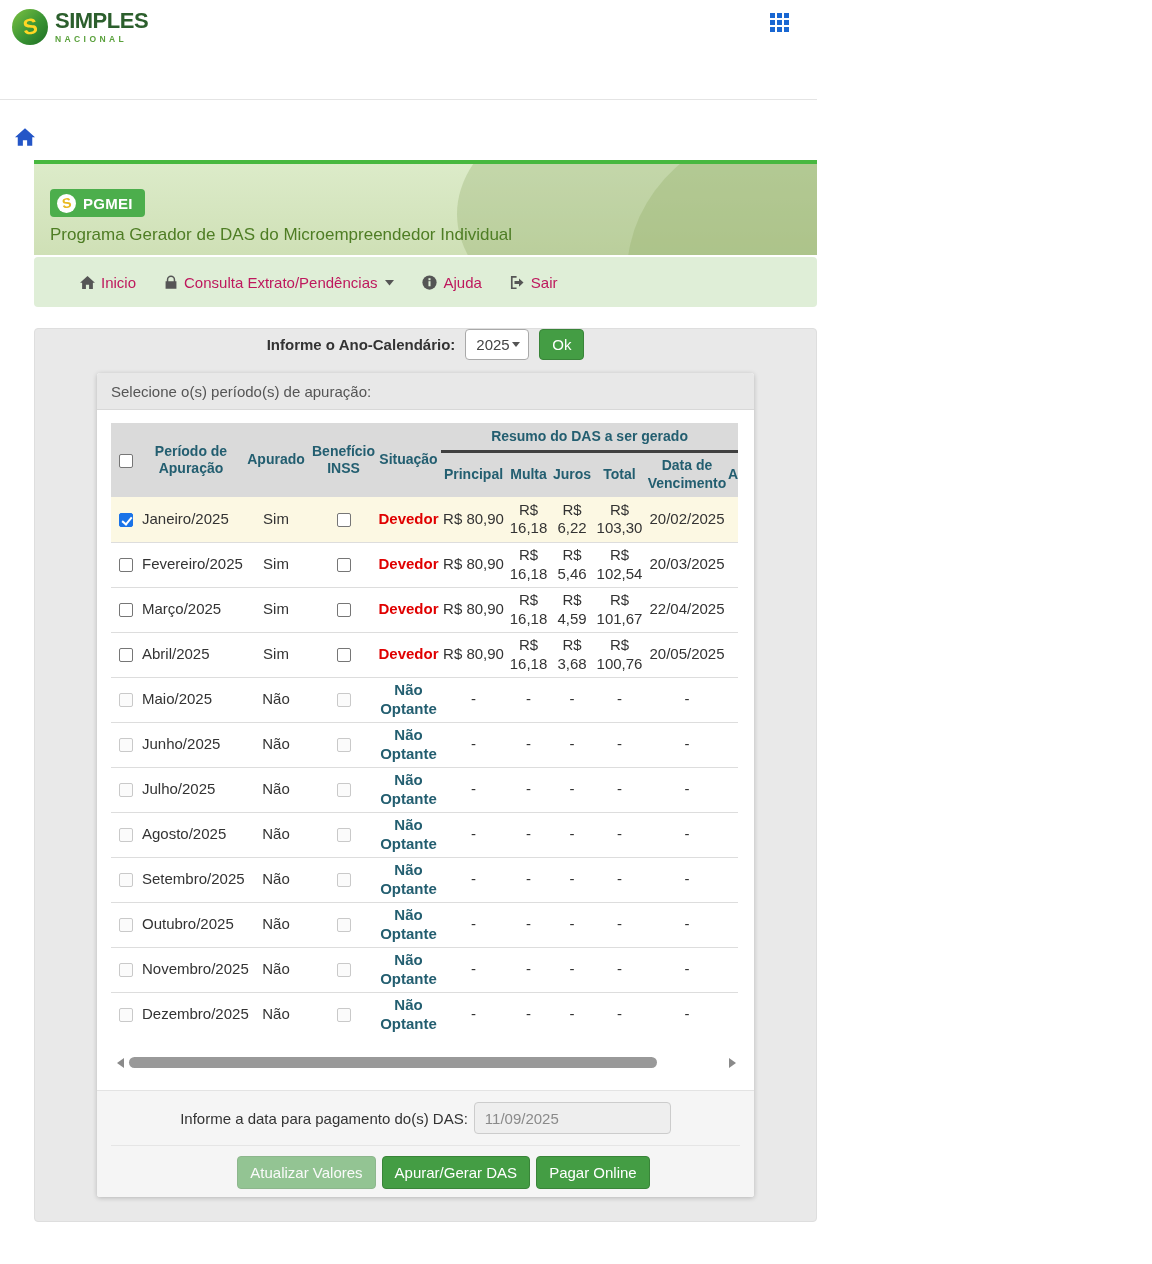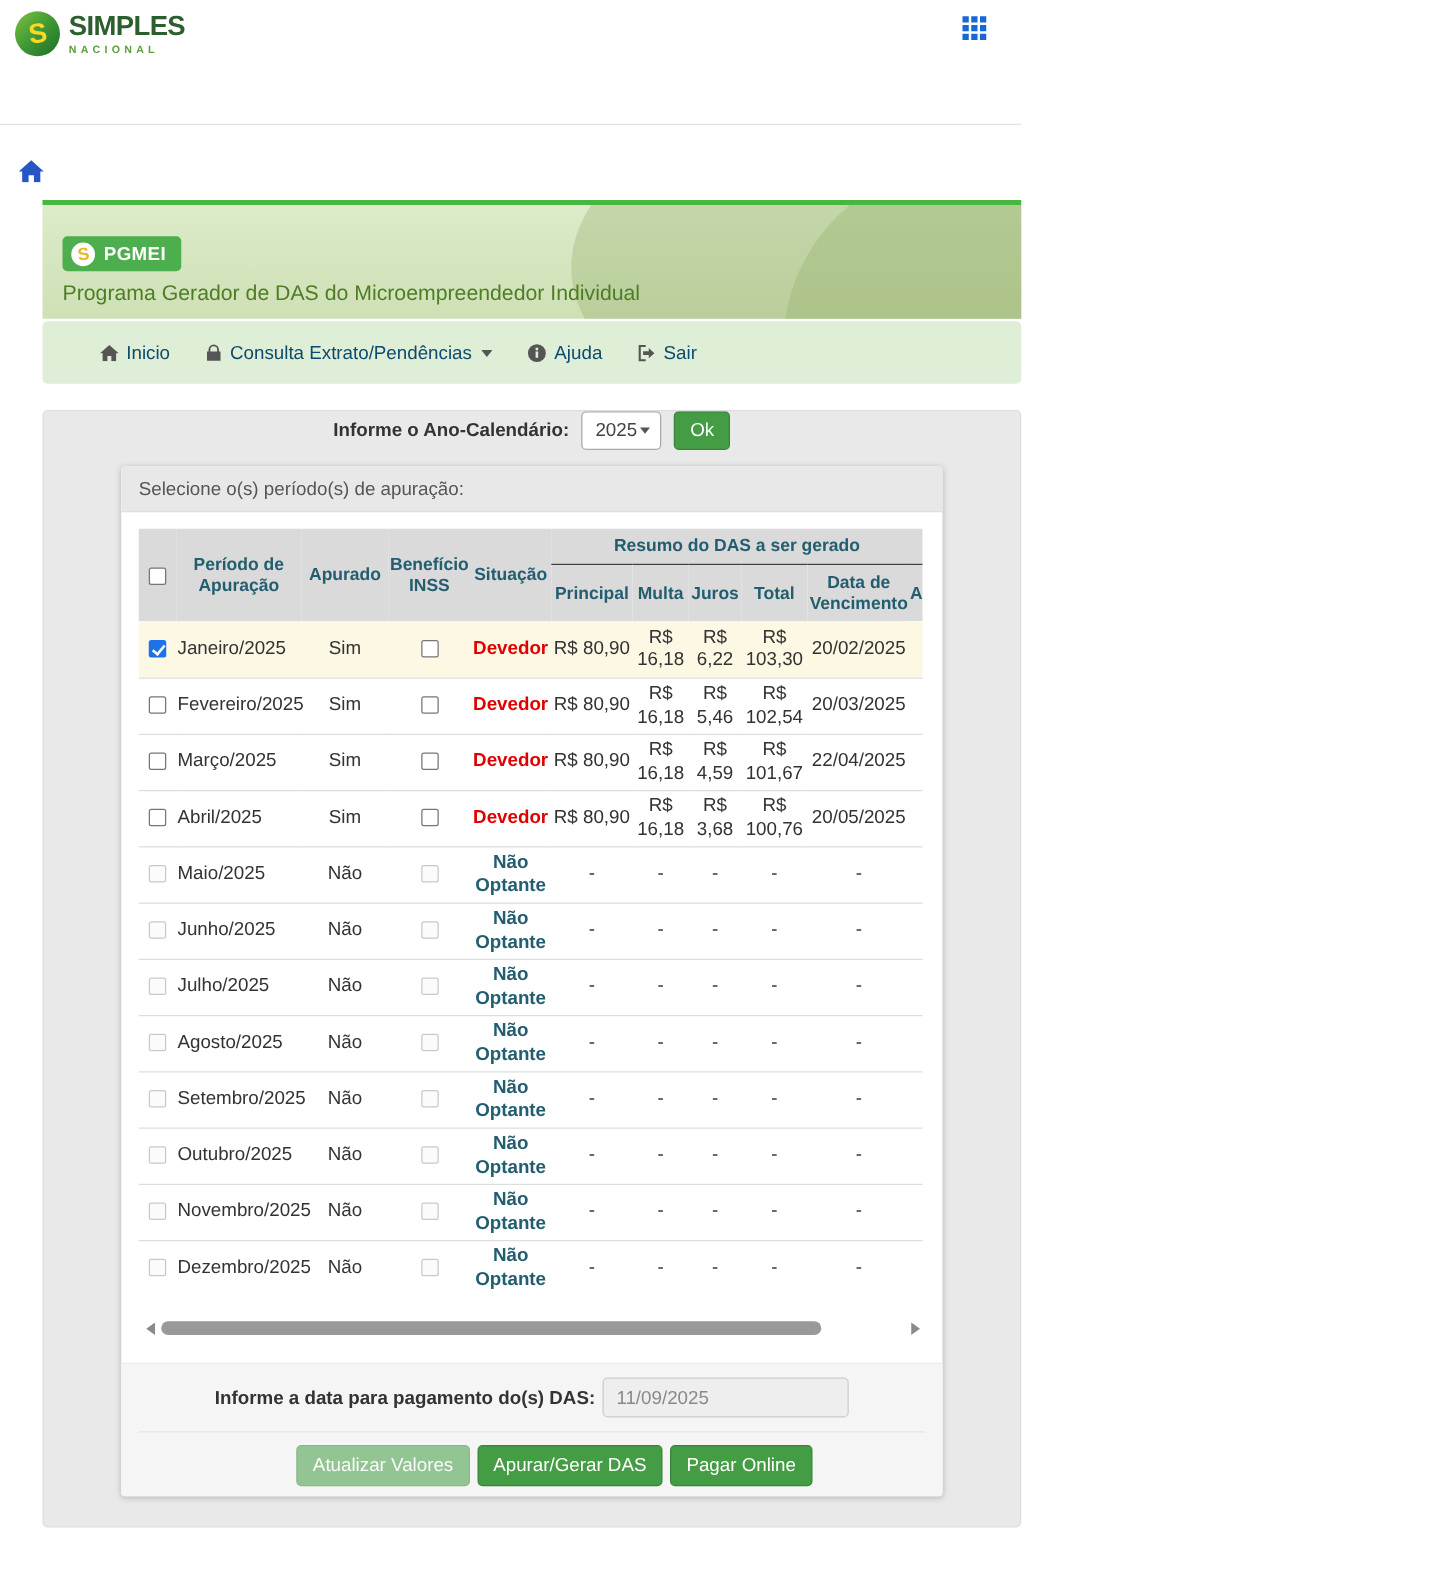--- a/index.html
+++ b/index.html
@@ -48,21 +48,21 @@
     background:#4cae4c; border-radius:4px; display:flex; align-items:center; gap:7px; }
   .badge-swirl { width:19px; height:19px; border-radius:50%; background:#fff;
     display:flex; align-items:center; justify-content:center; }
   .badge-swirl span { color:#e8b923; font-weight:bold; font-size:14px; transform:rotate(-8deg); }
   .pgmei-badge b { color:#fff; font-size:15px; letter-spacing:.3px; }
   .banner-title { position:absolute; left:16px; top:61px; font-size:17px; color:#4e7d24; }
 
   
   .navbar { margin-top:2px; height:50px; background:#dfeed7; border-radius:4px;
     display:flex; align-items:center; padding-left:46px; gap:28px; }
-  .nav-item { display:flex; align-items:center; gap:6px; cursor:pointer; color:#0c4a6e;
+  .nav-item { display:flex; align-items:center; gap:6px; cursor:pointer; color:#be185d;
     font-size:15px; text-decoration:none; }
   .nav-icon svg { display:block; fill:#555; }
   .caret svg { display:block; fill:#555; margin-left:2px; margin-top:2px; }
 
   
   .id-bar { margin-top:4px; height:38px; background:#fff; border:1px solid #e2e2e2;
     border-radius:4px; display:flex; align-items:center; padding-left:15px; font-size:15px; }
   .id-label { font-weight:bold; color:#222; }
   .redact { background:#8a8a8a; height:20px; display:inline-block; border-radius:1px; }
   .redact-cnpj { width:130px; margin-left:6px; }
@@ -87,21 +87,21 @@
     box-shadow:0 1px 5px rgba(0,0,0,.22); }
   .inner-title { height:37px; background:#e8e8e8; border-bottom:1px solid #d8d8d8;
     border-radius:3px 3px 0 0; display:flex; align-items:center; padding-left:14px;
     font-size:15px; color:#555; }
   .inner-body { padding:13px 14px 20px; }
 
   
   table.periods { width:627px; border-collapse:collapse; table-layout:fixed; }
   thead th { background:#dadada; color:#235e70; font-size:14px; font-weight:bold;
     text-align:center; vertical-align:middle; padding:2px 1px; line-height:1.25; }
-  th.resumo-span { height:28px; border-bottom:1px solid #404040; }
+  th.resumo-span { height:28px; border-bottom:3px solid #404040; }
   thead tr.sub th { height:46px; }
   tbody td { height:45px; font-size:15px; color:#333; text-align:center; vertical-align:middle;
     line-height:1.25; padding:2px 1px; }
   tbody tr + tr td { border-top:1px solid #ddd; }
   td.period-name { text-align:left; white-space:nowrap; }
   tr.selected td { background:#fcf8e3; }
   .sit { font-weight:bold; }
   .sit-devedor { color:#e00000; white-space:nowrap; }
   .sit-nao { color:#235e70; }
   td.nowrap { white-space:nowrap; }
@@ -120,21 +120,21 @@
   .hs-arrow { position:absolute; top:2.5px; width:0; height:0; cursor:pointer; }
   .hs-left { left:6px; border-top:5px solid transparent; border-bottom:5px solid transparent; border-right:7px solid #8a8a8a; }
   .hs-right { right:2px; border-top:5px solid transparent; border-bottom:5px solid transparent; border-left:7px solid #8a8a8a; }
   .hs-thumb { position:absolute; left:18px; top:1.5px; width:528px; height:11px;
     background:#999; border-radius:6px; cursor:grab; }
 
   
   .bottom-section { background:#f5f5f5; border-top:1px solid #e3e3e3; border-radius:0 0 3px 3px;
     padding:11px 0 8px; }
   .date-row { display:flex; align-items:center; justify-content:center; gap:6px; height:32px; }
-  .date-label { font-weight:bold; font-size:15px; color:#333; }
+  .date-label { font-weight:normal; font-size:15px; color:#333; }
   .date-input { width:197px; height:32px; background:#eee; border:1px solid #ccc; border-radius:4px;
     color:#8a8a8a; font-size:15px; font-family:inherit; padding:0 10px; }
   .bottom-divider { border:none; border-top:1px solid #e5e5e5; margin:11px 14px 0; }
   .btn-row { display:flex; justify-content:center; gap:6px; margin-top:10px;margin-left:36px; }
   .grn-btn { height:33px; padding:0 12px; background:#449d44; border:1px solid #398439; border-radius:4px;
     color:#fff; font-size:15px; cursor:pointer; font-family:inherit; }
   .grn-btn.is-disabled { opacity:.55; cursor:default; }
 </style>
 </head>
 <body>

